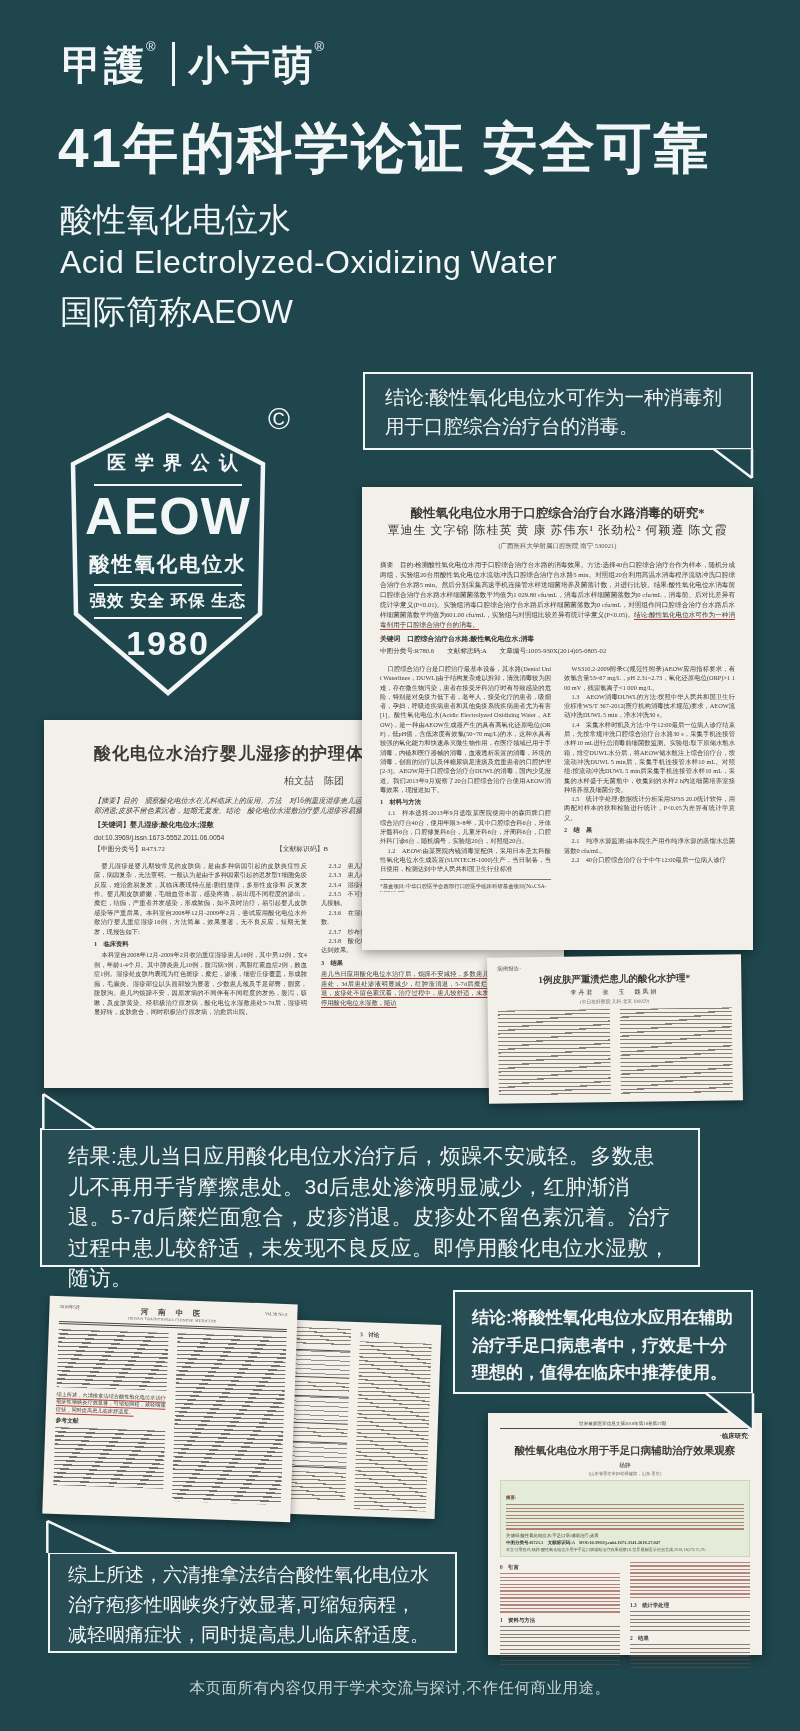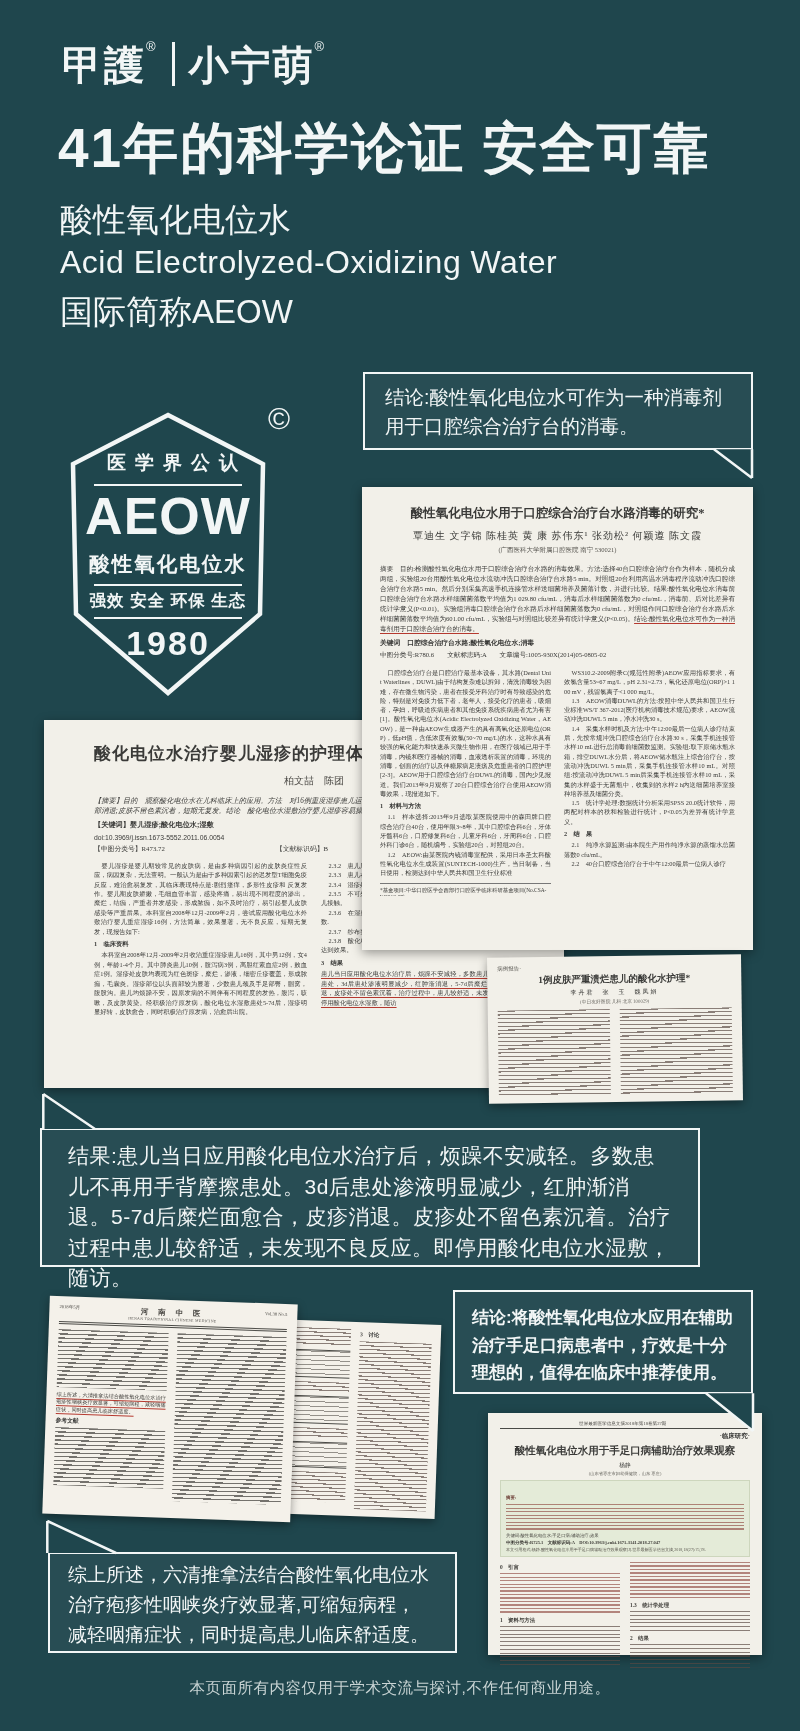--- a/index.html
+++ b/index.html
@@ -43,21 +43,21 @@
   .colp{text-align:justify;word-break:break-all;overflow:hidden;}
   .colh{font-weight:700;margin:3px 0 2px 0;}
   .rul{text-decoration:underline;text-decoration-color:var(--red);text-decoration-thickness:1px;text-underline-offset:2px;}
   .sim{background-image:repeating-linear-gradient(180deg,rgba(66,64,60,.72) 0 1.3px,transparent 1.3px 4.1px);}
   .sim.fine{background-image:repeating-linear-gradient(180deg,rgba(88,72,66,.68) 0 1.1px,transparent 1.1px 3.8px);}
   .sim.redish{background-image:repeating-linear-gradient(180deg,rgba(140,66,58,.62) 0 1.1px,transparent 1.1px 3.5px);}
   .mini-table{border-top:1.3px solid #4a4a46;border-bottom:1.3px solid #4a4a46;background-image:repeating-linear-gradient(180deg,rgba(70,66,60,.55) 0 1px,transparent 1px 4.5px);}
   
   .docA{left:362px;top:487px;width:391px;height:463px;padding:16px 18px;}
   .docA .title{font-size:12.5px;font-weight:700;margin-top:2px;}
-  .docA .auth{font-size:10px;margin-top:7px;letter-spacing:1px;}
+  .docA .auth{font-size:12px;letter-spacing:1px;}
   .docA .affil{font-size:6.5px;margin-top:3px;color:#55534e;}
   .docA .abst{font-size:6.6px;line-height:10px;text-align:justify;word-break:break-all;margin-top:9px;}
   .docA .kw{font-size:6.8px;margin-top:4px;font-weight:700;}
   .docA .meta{font-size:6.6px;margin-top:3px;}
   .docA .cols{margin-top:8px;gap:13px;}
   .docA .colp{width:171px;font-size:6.3px;line-height:9.3px;height:228px;}
   .docA .fn{border-top:1px solid #777;margin-top:5px;padding-top:3px;font-size:5.4px;line-height:7.6px;text-align:left;}
   
   .docB{left:44px;top:720px;width:520px;height:368px;padding:22px 30px 14px 50px;}
   .docB .title{font-size:17px;font-weight:700;letter-spacing:1px;}

